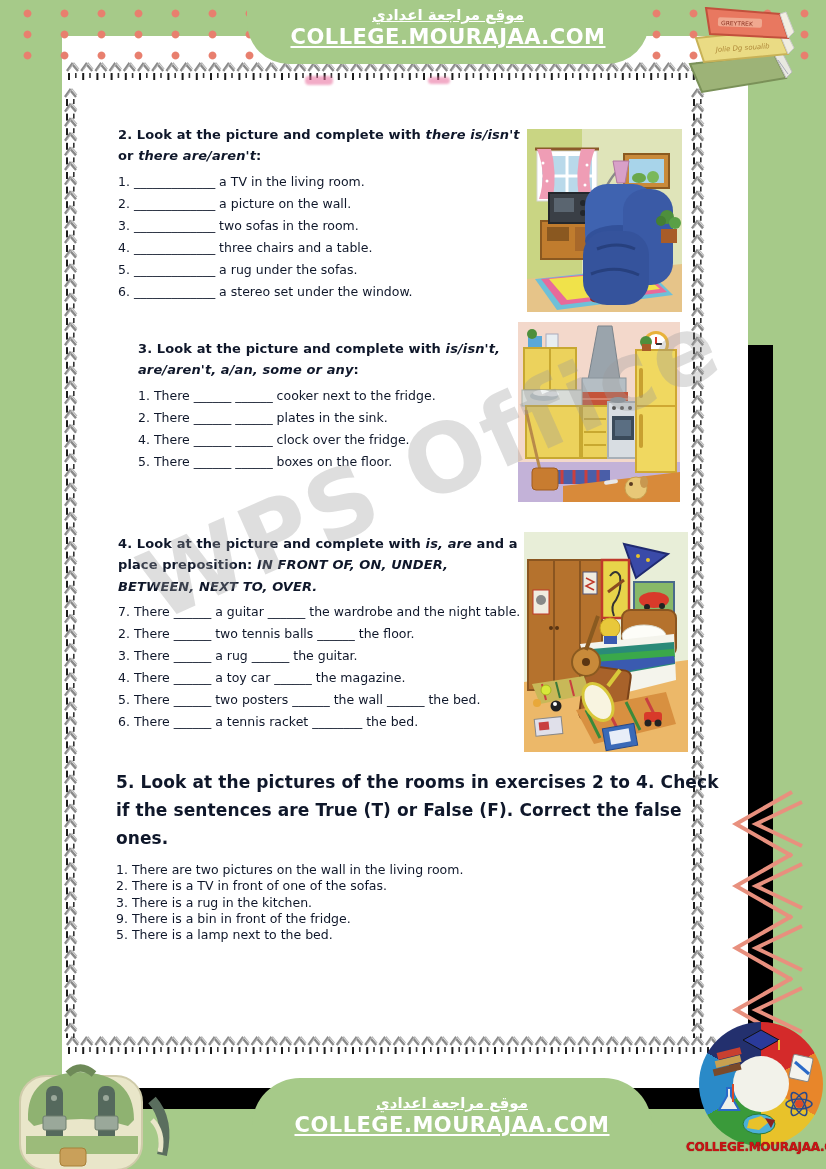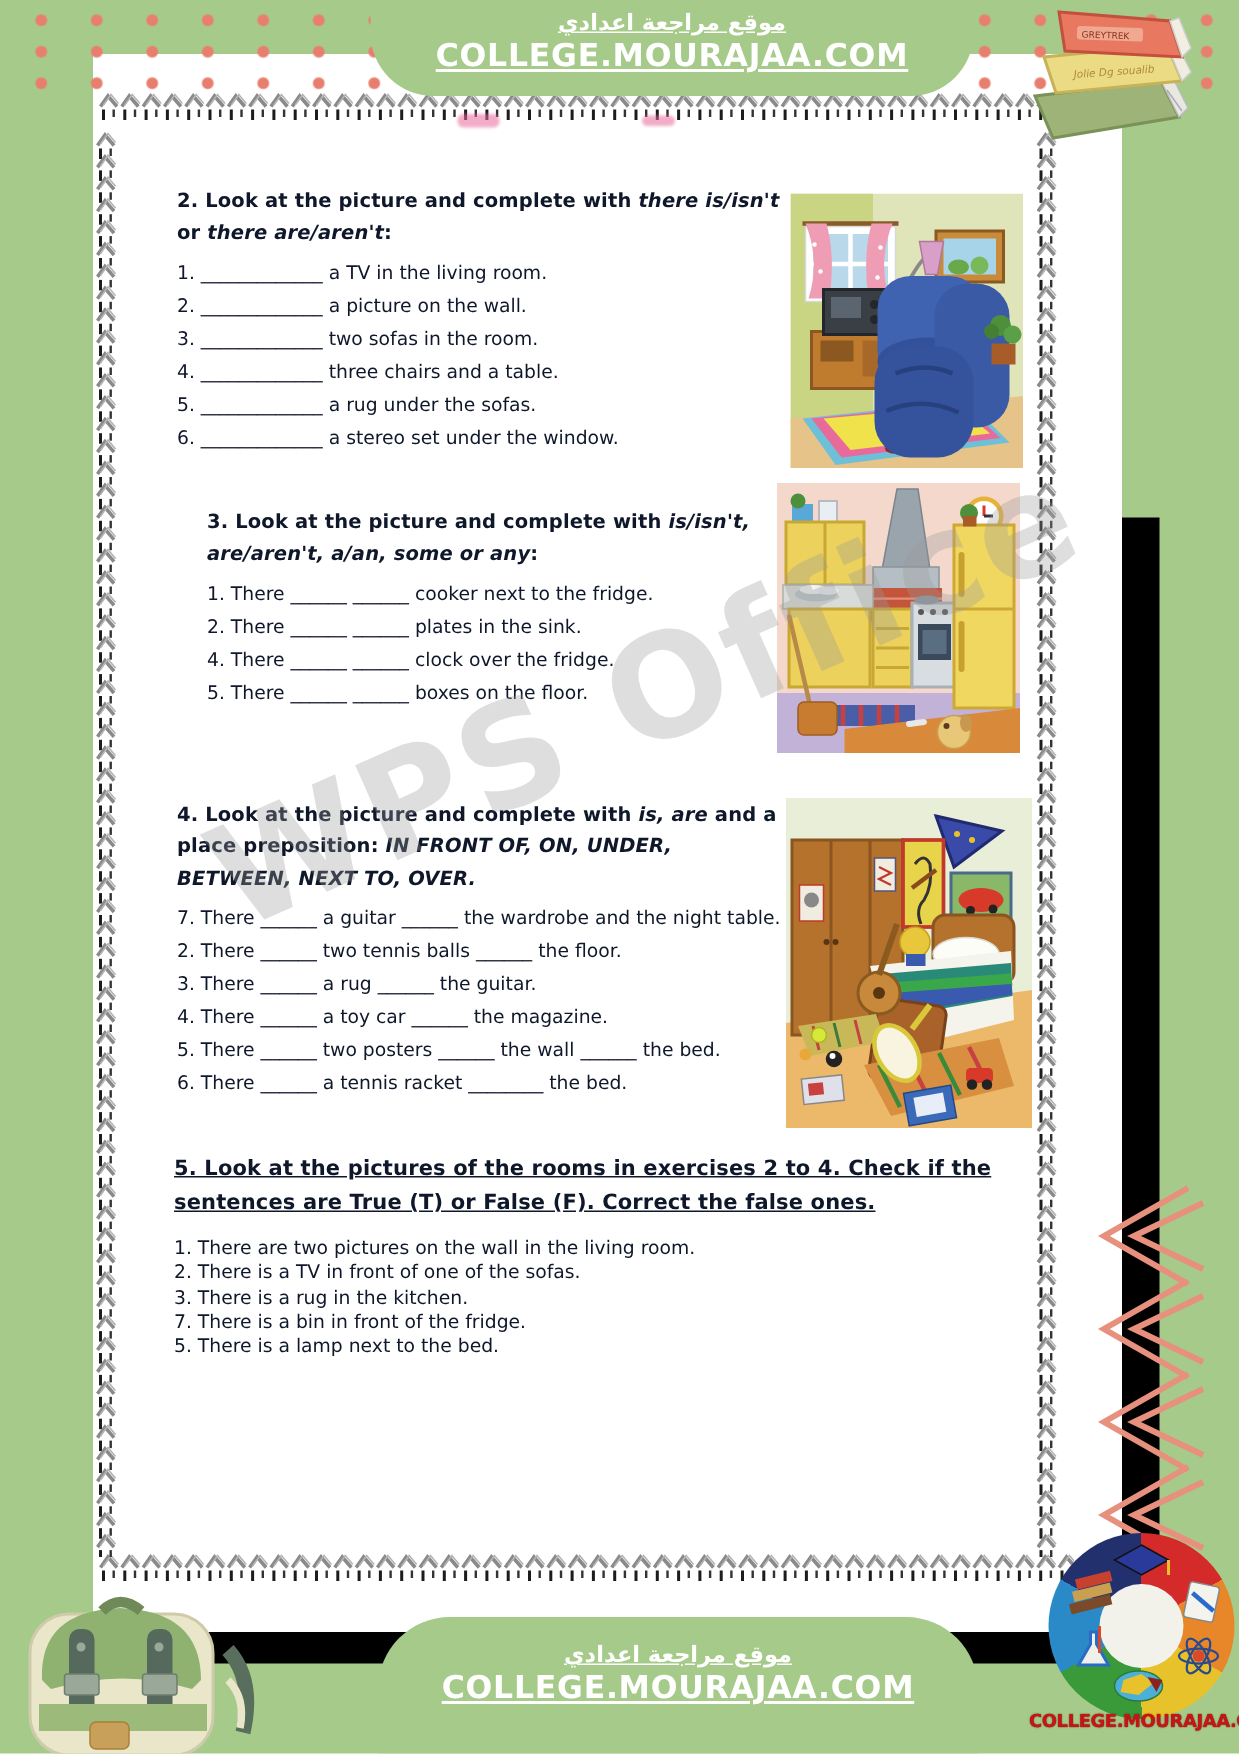--- a/index.html
+++ b/index.html
@@ -37,21 +37,21 @@
   
   .exercise{position:absolute;color:#0f172a;z-index:3;}
   .exercise .heading{font-weight:bold;font-size:13px;line-height:1.65;letter-spacing:.1px;}
   .seg-bi{font-style:italic;}
   .exercise .items{margin-top:4px;}
   .exercise .item{font-size:12.5px;line-height:1.76;white-space:normal;}
   #ex2{left:118px;top:124px;width:402px;}
   #ex3{left:118px;top:338px;width:402px;margin-left:20px;}
   #ex4{left:118px;top:533px;width:410px;}
   #ex5{left:116px;top:768px;width:604px;}
-  #ex5 .heading{font-size:14px;text-decoration:underline;}
+  #ex5 .heading{font-size:17px;}
   #ex5 .items{margin-top:10px;}
   #ex5 .item{line-height:1.3;}
   
   .ill{position:absolute;z-index:2;}
   .ill-living{left:527px;top:129px;}
   .ill-kitchen{left:518px;top:322px;}
   .ill-bedroom{left:524px;top:532px;}
   
   .coil{position:absolute;z-index:3;pointer-events:none;}
   
@@ -376,21 +376,21 @@
       <div class="item">5. There ______ two posters ______ the wall ______ the bed.</div>
       <div class="item">6. There ______ a tennis racket ________ the bed.</div>
     </div>
   </div>
 <div class="exercise" id="ex5">
     <div class="heading"><span class="seg-b">5. Look at the pictures of the rooms in exercises 2 to 4. Check if the sentences are True (T) or False (F). Correct the false ones.</span></div>
     <div class="items">
       <div class="item">1. There are two pictures on the wall in the living room.</div>
       <div class="item">2. There is a TV in front of one of the sofas.</div>
       <div class="item">3. There is a rug in the kitchen.</div>
-      <div class="item">7. There is a bin in front of the fridge.</div>
+      <div class="item">9. There is a bin in front of the fridge.</div>
       <div class="item">5. There is a lamp next to the bed.</div>
     </div>
   </div>
 
 <svg class="ill ill-living" width="155" height="183" viewBox="0 0 155 183">
   <rect x="0" y="0" width="155" height="183" fill="#dfe4b9"></rect>
   <rect x="0" y="0" width="55" height="183" fill="#c9d583"></rect>
   <polygon points="0,150 155,135 155,183 0,183" fill="#e6c489"></polygon>
   <polygon points="8,150 118,138 146,166 30,181" fill="#6ec0d8"></polygon>
   <polygon points="14,150 115,140 140,163 34,176" fill="#e86a9a"></polygon>

